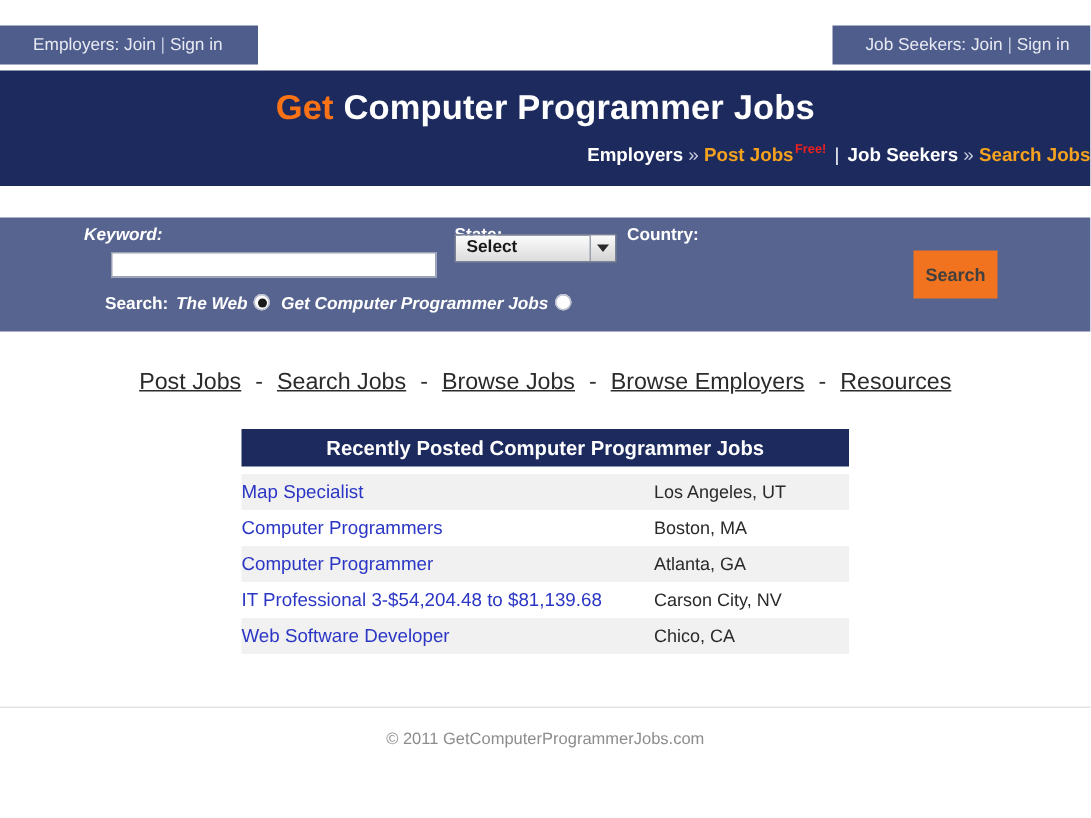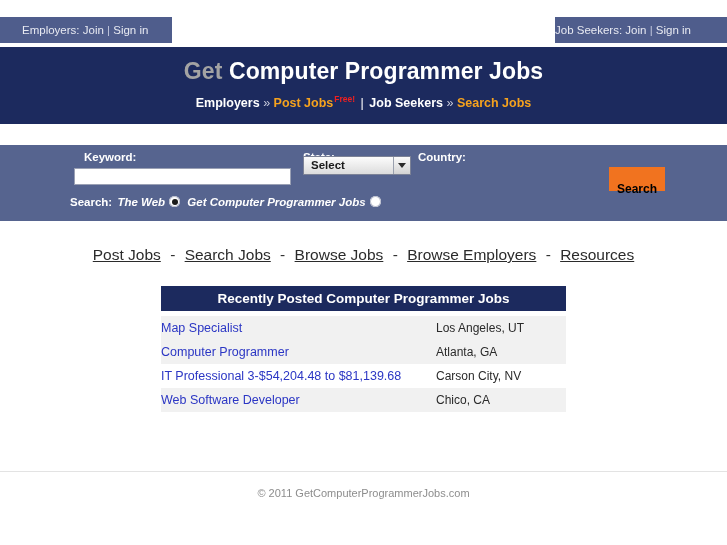--- a/index.html
+++ b/index.html
@@ -37,21 +37,21 @@
     left: 0;
     width: 172px;
     padding-left: 22px;
     box-sizing: border-box;
   }
   .topbar-chip.right {
     right: 0;
     width: 172px;
     padding-right: 14px;
     box-sizing: border-box;
-    text-align: left;
+    text-align: right;
   }
   .topbar-chip .sep { color: #c3c9de; }
   .topbar-link {
     color: #e8eaf2;
     text-decoration: none;
   }
 
   
   .masthead {
     height: 77px;
@@ -62,26 +62,27 @@
     margin-top: 21px;
   }
   .site-title {
     font-size: 23px;
     font-weight: bold;
     color: #ffffff;
     letter-spacing: 0.1px;
     margin: 0 0 6px 0;
     line-height: 28px;
   }
-  .site-title .accent { color: #a3a3a3; }
+  .site-title .accent { color: #f97316; }
   .tagline {
     font-size: 12.5px;
     font-weight: bold;
     color: #ffffff;
     line-height: 16px;
+    text-align: right;
   }
   .tagline a { text-decoration: none; }
   .tagline .orange { color: #f5a21e; }
   .tagline .chev { color: #c9ccdd; font-weight: normal; }
   .tagline .pipe { color: #ffffff; font-weight: normal; padding: 0 2px; }
   .free-tag {
     color: #ef2020;
     font-size: 8.5px;
     font-weight: bold;
     vertical-align: super;
@@ -96,21 +97,21 @@
     box-sizing: border-box;
     padding: 9px 0 0 0;
     position: relative;
   }
   .field-label {
     position: absolute;
     color: #ffffff;
     font-size: 11.5px;
     font-weight: bold;
   }
-  .lbl-keyword { left: 84px; top: 6px; }
+  .lbl-keyword { left: 56px; top: 6px; font-style: italic; }
   .lbl-state   { left: 303px; top: 6px; }
   .lbl-country { left: 418px; top: 6px; }
 
   .keyword-input {
     position: absolute;
     left: 74px;
     top: 23px;
     width: 217px;
     height: 17px;
     border: 1px solid #9aa0b4;
@@ -155,25 +156,25 @@
     border-right: 4px solid transparent;
     border-top: 5px solid #2a2a2a;
   }
   .sel-state   { left: 303px; width: 108px; }
   .sel-country { left: 418px; width: 186px; }
 
   .search-btn {
     position: absolute;
     left: 609px;
     top: 22px;
-    height: 20px;
-    padding: 12px 8px;
+    height: 32px;
+    padding: 0 8px;
     background: #f1731f;
     border: 0;
-    color: #000000;
+    color: #404040;
     font-family: "Liberation Sans", sans-serif;
     font-size: 12px;
     font-weight: bold;
     cursor: pointer;
     line-height: 20px;
   }
 
   .scope-row {
     position: absolute;
     left: 70px;
@@ -357,20 +358,26 @@
 
 <div class="jobs-wrap">
   <div class="jobs-head">Recently Posted Computer Programmer Jobs</div>
   <table class="jobs">
     <tbody>
       <tr class="odd">
         <td class="job-title">
           <a href="#">Map Specialist</a>
         </td>
         <td class="job-loc">Los Angeles, UT</td>
+      </tr>
+      <tr class="even">
+        <td class="job-title">
+          <a href="#">Computer Programmers</a>
+        </td>
+        <td class="job-loc">Boston, MA</td>
       </tr>
       <tr class="odd">
         <td class="job-title">
           <a href="#">Computer Programmer</a>
         </td>
         <td class="job-loc">Atlanta, GA</td>
       </tr>
       <tr class="even">
         <td class="job-title">
           <a href="#">IT Professional 3-$54,204.48 to $81,139.68</a>

